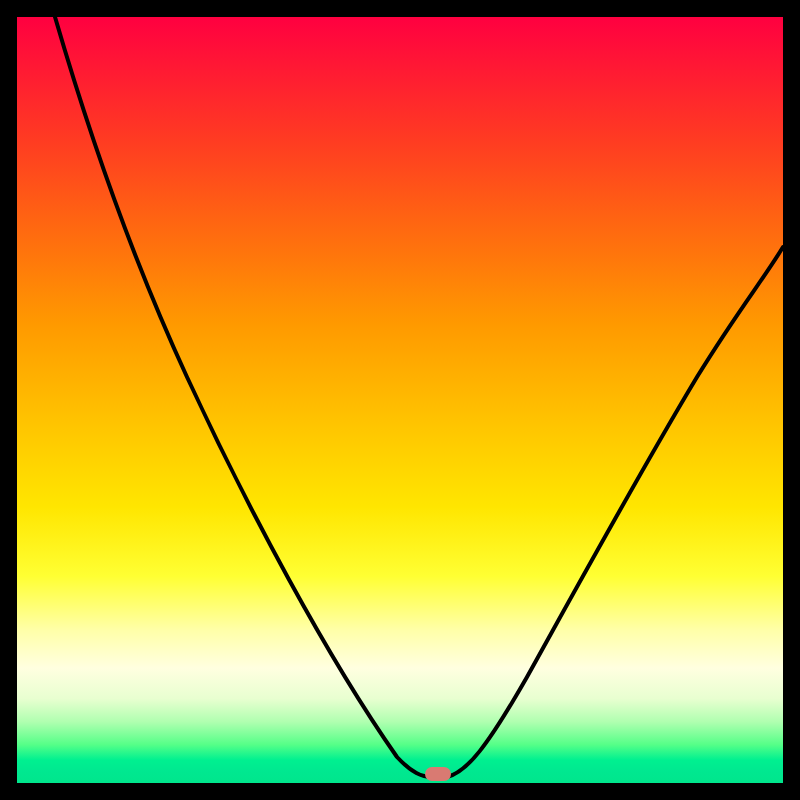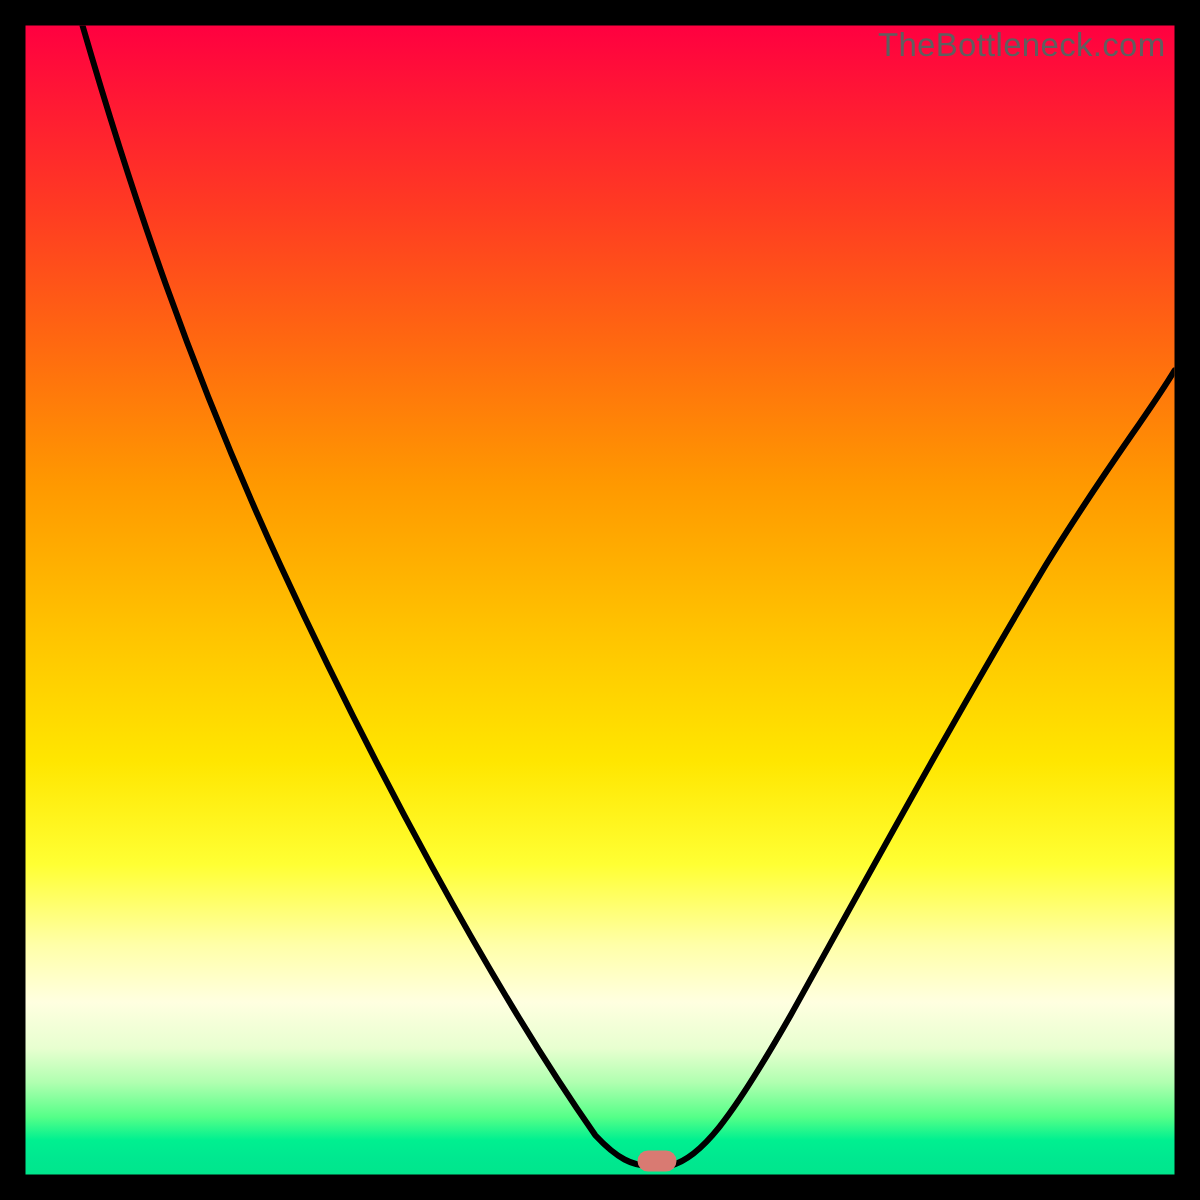--- a/index.html
+++ b/index.html
@@ -70,21 +70,20 @@
     z-index: 4;
   }
 </style>
 </head>
 <body>
 
 <div class="frame">
 
   <div class="plot-area">
 
-    <div class="watermark">TheBottleneck.com</div>
 
     <svg class="curves" viewBox="0 0 766 766" preserveAspectRatio="none">
 
       <path d="M 38 0
                C 70 110, 110 230, 170 360
                C 230 490, 310 640, 380 740
                C 395 756, 405 760, 415 760" fill="none" stroke="#000" stroke-width="4" stroke-linecap="round"></path>
 
       <path d="M 430 760
                C 450 755, 470 730, 510 660

